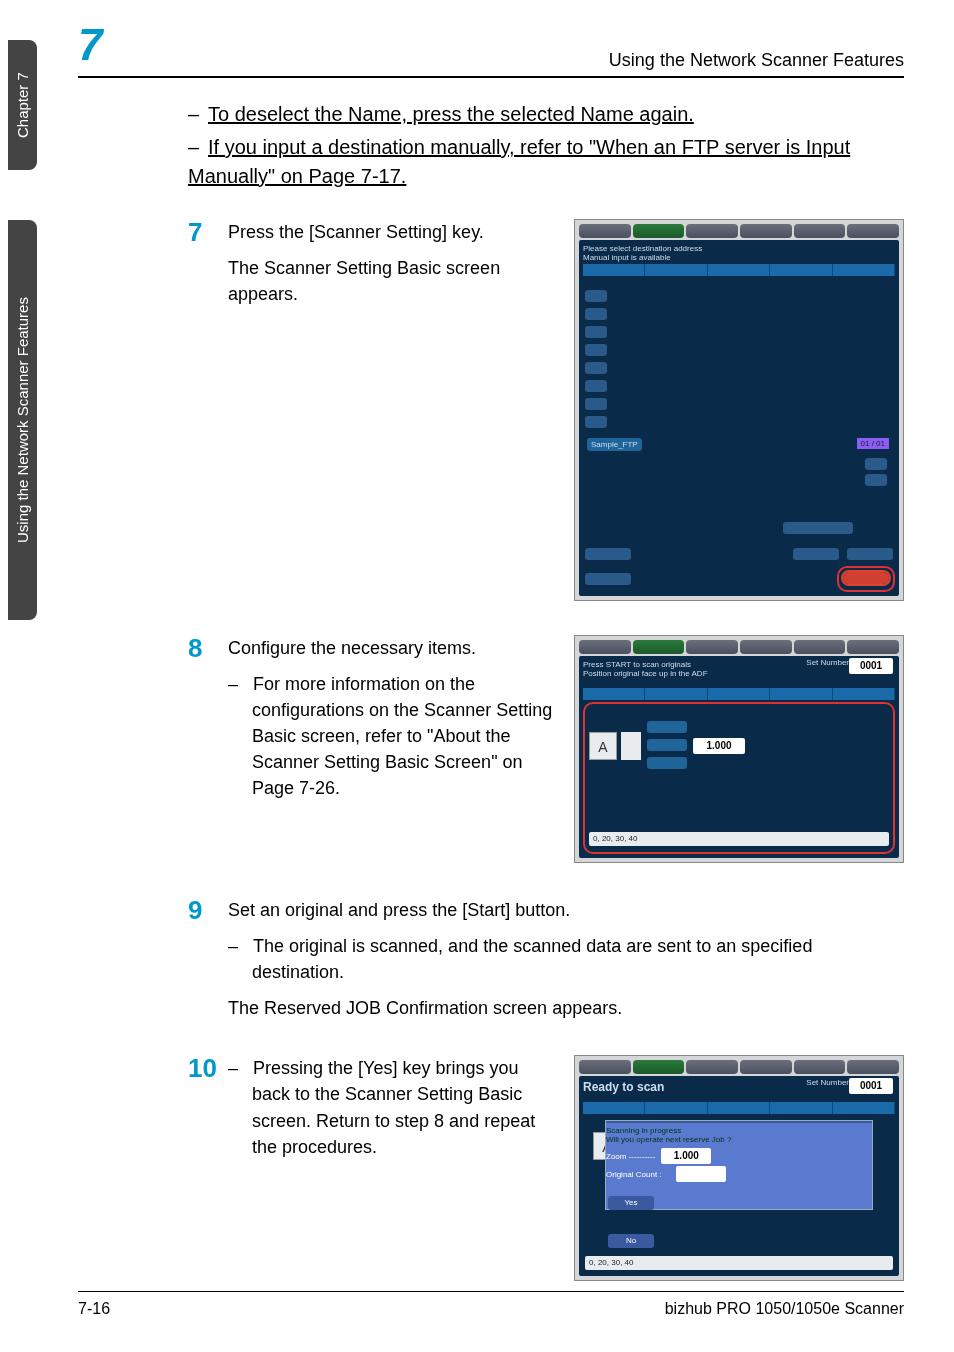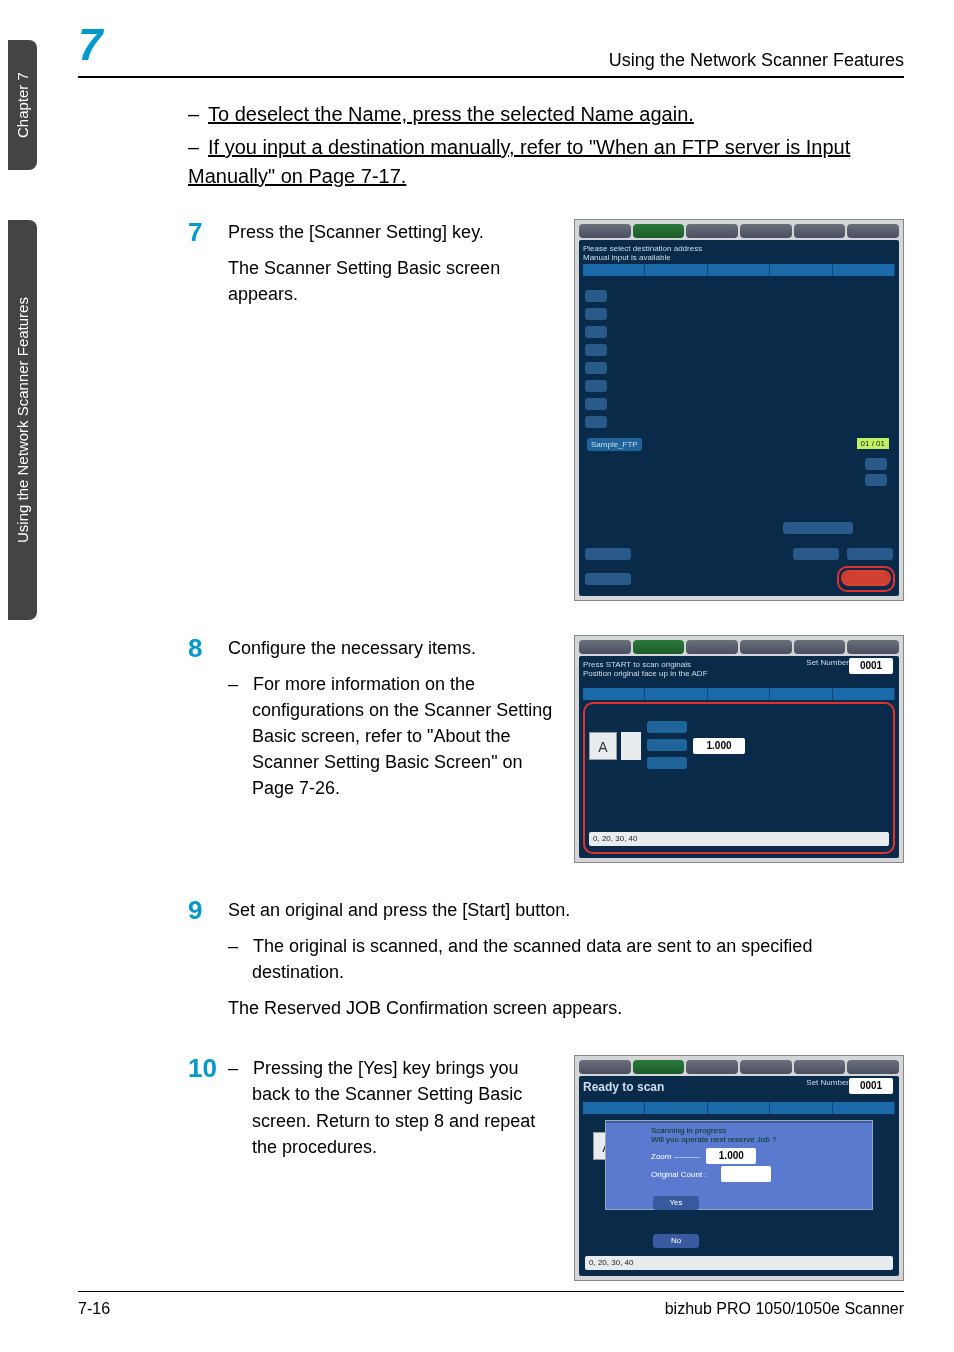--- a/index.html
+++ b/index.html
@@ -114,21 +114,21 @@
               <div class="dev-btn sm"></div>
               <div class="dev-btn sm"></div>
               <div class="dev-btn sm"></div>
               <div class="dev-btn sm"></div>
               <div class="dev-btn sm"></div>
               <div class="dev-btn sm"></div>
               <div class="dev-btn sm"></div>
             </div>
             <div class="dev-body">
               <div style="position:absolute; left:4px; top:6px; color:#cde; background:#20659a; padding:2px 4px; border-radius:3px;">Sample_FTP</div>
-              <div style="position:absolute; right:6px; top:6px; background:#bef264; color:#222; padding:1px 4px;">01 / 01</div>
+              <div style="position:absolute; right:6px; top:6px; background:#8b5cf6; color:#222; padding:1px 4px;">01 / 01</div>
               <div style="position:absolute; right:6px; top:24px;"><div class="dev-btn sm"></div></div>
               <div style="position:absolute; right:6px; top:40px;"><div class="dev-btn sm"></div></div>
               <div style="position:absolute; right:40px; bottom:4px;"><div class="dev-btn" style="width:70px;"></div></div>
             </div>
             <div style="display:flex; justify-content:space-between; margin-top:4px;">
               <div class="dev-btn"></div>
               <div style="display:flex; gap:4px;">
                 <div class="dev-btn"></div>
                 <div class="dev-btn"></div>
               </div>
@@ -275,21 +275,21 @@
             <div class="dev-grid-row">
               <div class="dev-cell"></div>
               <div class="dev-cell"></div>
               <div class="dev-cell"></div>
               <div class="dev-cell"></div>
             </div>
             <div class="dev-A" style="left:14px; top:56px;">A</div>
 
             <div class="dev-modal">
               <div style="background:#3a5aa0; color:#dff; font-size:8px; padding:1px 3px;"></div>
-              <div style="padding:3px 14px; color:#031; font-size:8px;margin-left:31px;">
+              <div style="padding:3px 0; color:#031; font-size:8px;">
                 <div>Scanning in progress</div>
                 <div>Will you operate next reserve Job ?</div>
                 <div style="display:flex; gap:6px; margin-top:4px; align-items:center;">
                   <span style="color:#fff;">Zoom ----------</span>
                   <div class="white-pill" style="width:50px;">1.000</div>
                 </div>
                 <div style="display:flex; gap:14px; margin-top:2px; align-items:center;">
                   <span style="color:#fff;">Original Count :</span>
                   <div class="white-pill" style="width:50px;"></div>
                 </div>

